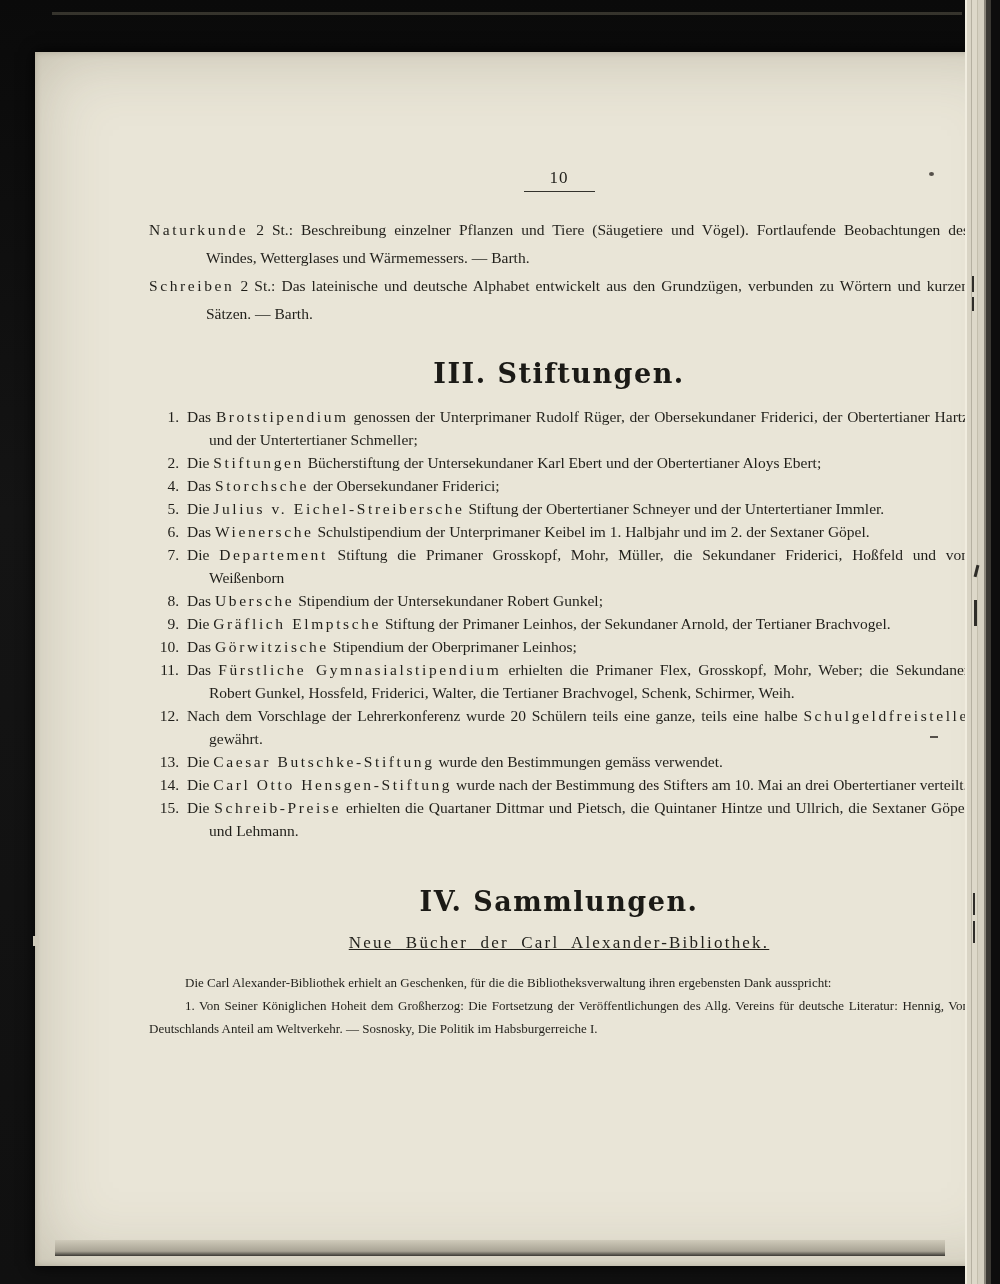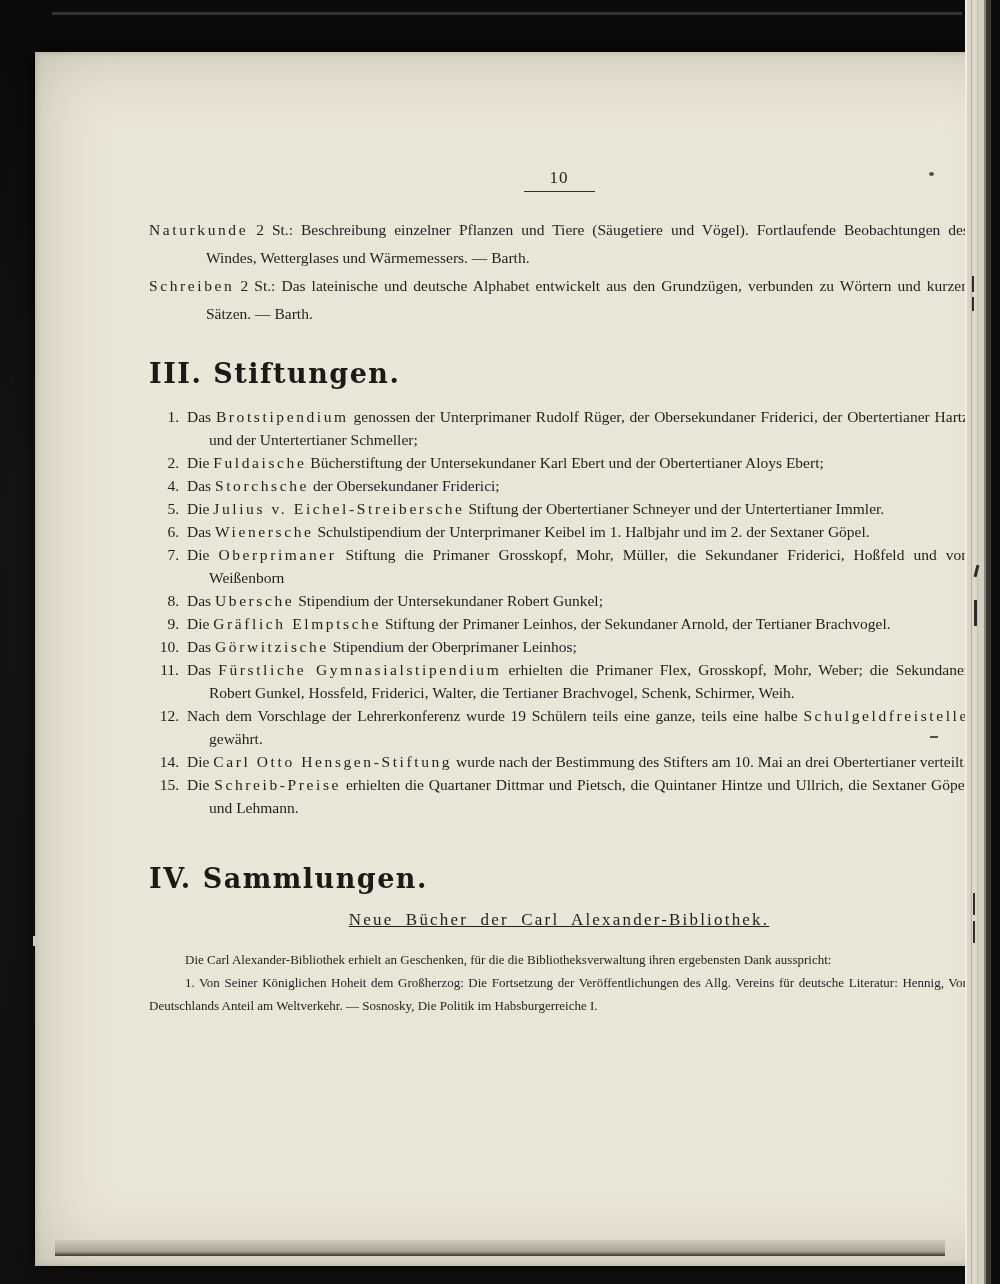--- a/index.html
+++ b/index.html
@@ -17,21 +17,21 @@
   .content { padding:116px 56px 0 114px; }
   .pgnum-wrap { text-align:center; }
   .pgnum {
     display:inline-block; padding:0 26px 3px; font-size:17px; letter-spacing:1px;
     border-bottom:1.6px solid #33322c;
   }
   .intro { margin-top:24px; font-size:15.5px; line-height:28px; }
   .hang { padding-left:57px; text-indent:-57px; text-align:justify; }
   .sperr { letter-spacing:2.6px; }
   h2.sec {
-    text-align:left; font-family:"DejaVu Serif",serif; font-weight:bold;
+    text-align:center; font-family:"DejaVu Serif",serif; font-weight:bold;
     font-size:27px; letter-spacing:1.5px; margin:30px 0 16px; color:#1b1a16;
   }
   .stift-list { font-size:15.5px; line-height:23px; }
   .li { padding-left:60px; text-indent:-52px; text-align:justify; }
   .num { display:inline-block; width:22px; text-align:right; margin-right:8px; text-indent:0; }
   h2.sec2 { margin-top:44px; }
   .subhead { text-align:center; font-size:17px; letter-spacing:2.2px; word-spacing:6px; margin:8px 0 18px;text-decoration:underline; }
   .para { margin:0; text-indent:36px; text-align:justify; font-size:13px; line-height:23px; }
   .edge-right {
     position:absolute; right:0; top:0; width:35px; height:1284px;
@@ -64,30 +64,31 @@
 
       <div class="intro">
         <div class="hang"><span class="sperr">Naturkunde</span><span> 2 St.:  </span><span>Beschreibung einzelner Pflanzen und Tiere (Säugetiere und Vögel). Fortlaufende Beobachtungen des Windes, Wetterglases und Wärmemessers. — Barth.</span></div>
         <div class="hang"><span class="sperr">Schreiben</span><span> 2 St.:  </span><span>Das lateinische und deutsche Alphabet entwickelt aus den Grundzügen, verbunden zu Wörtern und kurzen Sätzen. — Barth.</span></div>
       </div>
 
       <h2 class="sec">III. Stiftungen.</h2>
 
       <div class="stift-list">
         <div class="li"><span class="num">1.</span><span>Das </span><span class="sperr">Brotstipendium</span><span> genossen der Unterprimaner Rudolf Rüger, der Obersekundaner Friderici, der Obertertianer Hartz und der Untertertianer Schmeller;</span></div>
-        <div class="li"><span class="num">2.</span><span>Die </span><span class="sperr">Fuldaische</span><span> Bücherstiftung der Untersekundaner Karl Ebert und der Obertertianer Aloys Ebert;</span></div>
+        <div class="li"><span class="num">2.</span><span>Die </span><span class="sperr">Stiftungen</span><span> Bücherstiftung der Untersekundaner Karl Ebert und der Obertertianer Aloys Ebert;</span></div>
         <div class="li"><span class="num">4.</span><span>Das </span><span class="sperr">Storchsche</span><span> der Obersekundaner Friderici;</span></div>
         <div class="li"><span class="num">5.</span><span>Die </span><span class="sperr">Julius v. Eichel-Streibersche</span><span> Stiftung der Obertertianer Schneyer und der Untertertianer Immler.</span></div>
         <div class="li"><span class="num">6.</span><span>Das </span><span class="sperr">Wienersche</span><span> Schulstipendium der Unterprimaner Keibel im 1. Halbjahr und im 2. der Sextaner Göpel.</span></div>
-        <div class="li"><span class="num">7.</span><span>Die </span><span class="sperr">Oberprimaner</span><span> Stiftung die Primaner Grosskopf, Mohr, Müller, die Sekundaner Friderici, Hoßfeld und von Weißenborn</span></div>
+        <div class="li"><span class="num">7.</span><span>Die </span><span class="sperr">Departement</span><span> Stiftung die Primaner Grosskopf, Mohr, Müller, die Sekundaner Friderici, Hoßfeld und von Weißenborn</span></div>
         <div class="li"><span class="num">8.</span><span>Das </span><span class="sperr">Ubersche</span><span> Stipendium der Untersekundaner Robert Gunkel;</span></div>
         <div class="li"><span class="num">9.</span><span>Die </span><span class="sperr">Gräflich Elmptsche</span><span> Stiftung der Primaner Leinhos, der Sekundaner Arnold, der Tertianer Brachvogel.</span></div>
         <div class="li"><span class="num">10.</span><span>Das </span><span class="sperr">Görwitzische</span><span> Stipendium der Oberprimaner Leinhos;</span></div>
         <div class="li"><span class="num">11.</span><span>Das </span><span class="sperr">Fürstliche Gymnasialstipendium</span><span> erhielten die Primaner Flex, Grosskopf, Mohr, Weber; die Sekundaner Robert Gunkel, Hossfeld, Friderici, Walter, die Tertianer Brachvogel, Schenk, Schirmer, Weih.</span></div>
-        <div class="li"><span class="num">12.</span><span>Nach dem Vorschlage der Lehrerkonferenz wurde 19 Schülern teils eine ganze, teils eine halbe </span><span class="sperr">Schulgeldfreistelle</span><span> gewährt.</span></div>
+        <div class="li"><span class="num">12.</span><span>Nach dem Vorschlage der Lehrerkonferenz wurde 20 Schülern teils eine ganze, teils eine halbe </span><span class="sperr">Schulgeldfreistelle</span><span> gewährt.</span></div>
+        <div class="li"><span class="num">13.</span><span>Die </span><span class="sperr">Caesar Butschke-Stiftung</span><span> wurde den Bestimmungen gemäss verwendet.</span></div>
         <div class="li"><span class="num">14.</span><span>Die </span><span class="sperr">Carl Otto Hensgen-Stiftung</span><span> wurde nach der Bestimmung des Stifters am 10. Mai an drei Obertertianer verteilt.</span></div>
         <div class="li"><span class="num">15.</span><span>Die </span><span class="sperr">Schreib-Preise</span><span> erhielten die Quartaner Dittmar und Pietsch, die Quintaner Hintze und Ullrich, die Sextaner Göpel und Lehmann.</span></div>
       </div>
 
       <h2 class="sec sec2">IV. Sammlungen.</h2>
       <div class="subhead">Neue Bücher der Carl Alexander-Bibliothek.</div>
 
       <p class="para">Die Carl Alexander-Bibliothek erhielt an Geschenken, für die die Bibliotheksverwaltung ihren ergebensten Dank ausspricht:</p>
       <p class="para">1. Von Seiner Königlichen Hoheit dem Großherzog: Die Fortsetzung der Veröffentlichungen des Allg. Vereins für deutsche Literatur: Hennig, Von Deutschlands Anteil am Weltverkehr. — Sosnosky, Die Politik im Habsburgerreiche I.</p>
 

